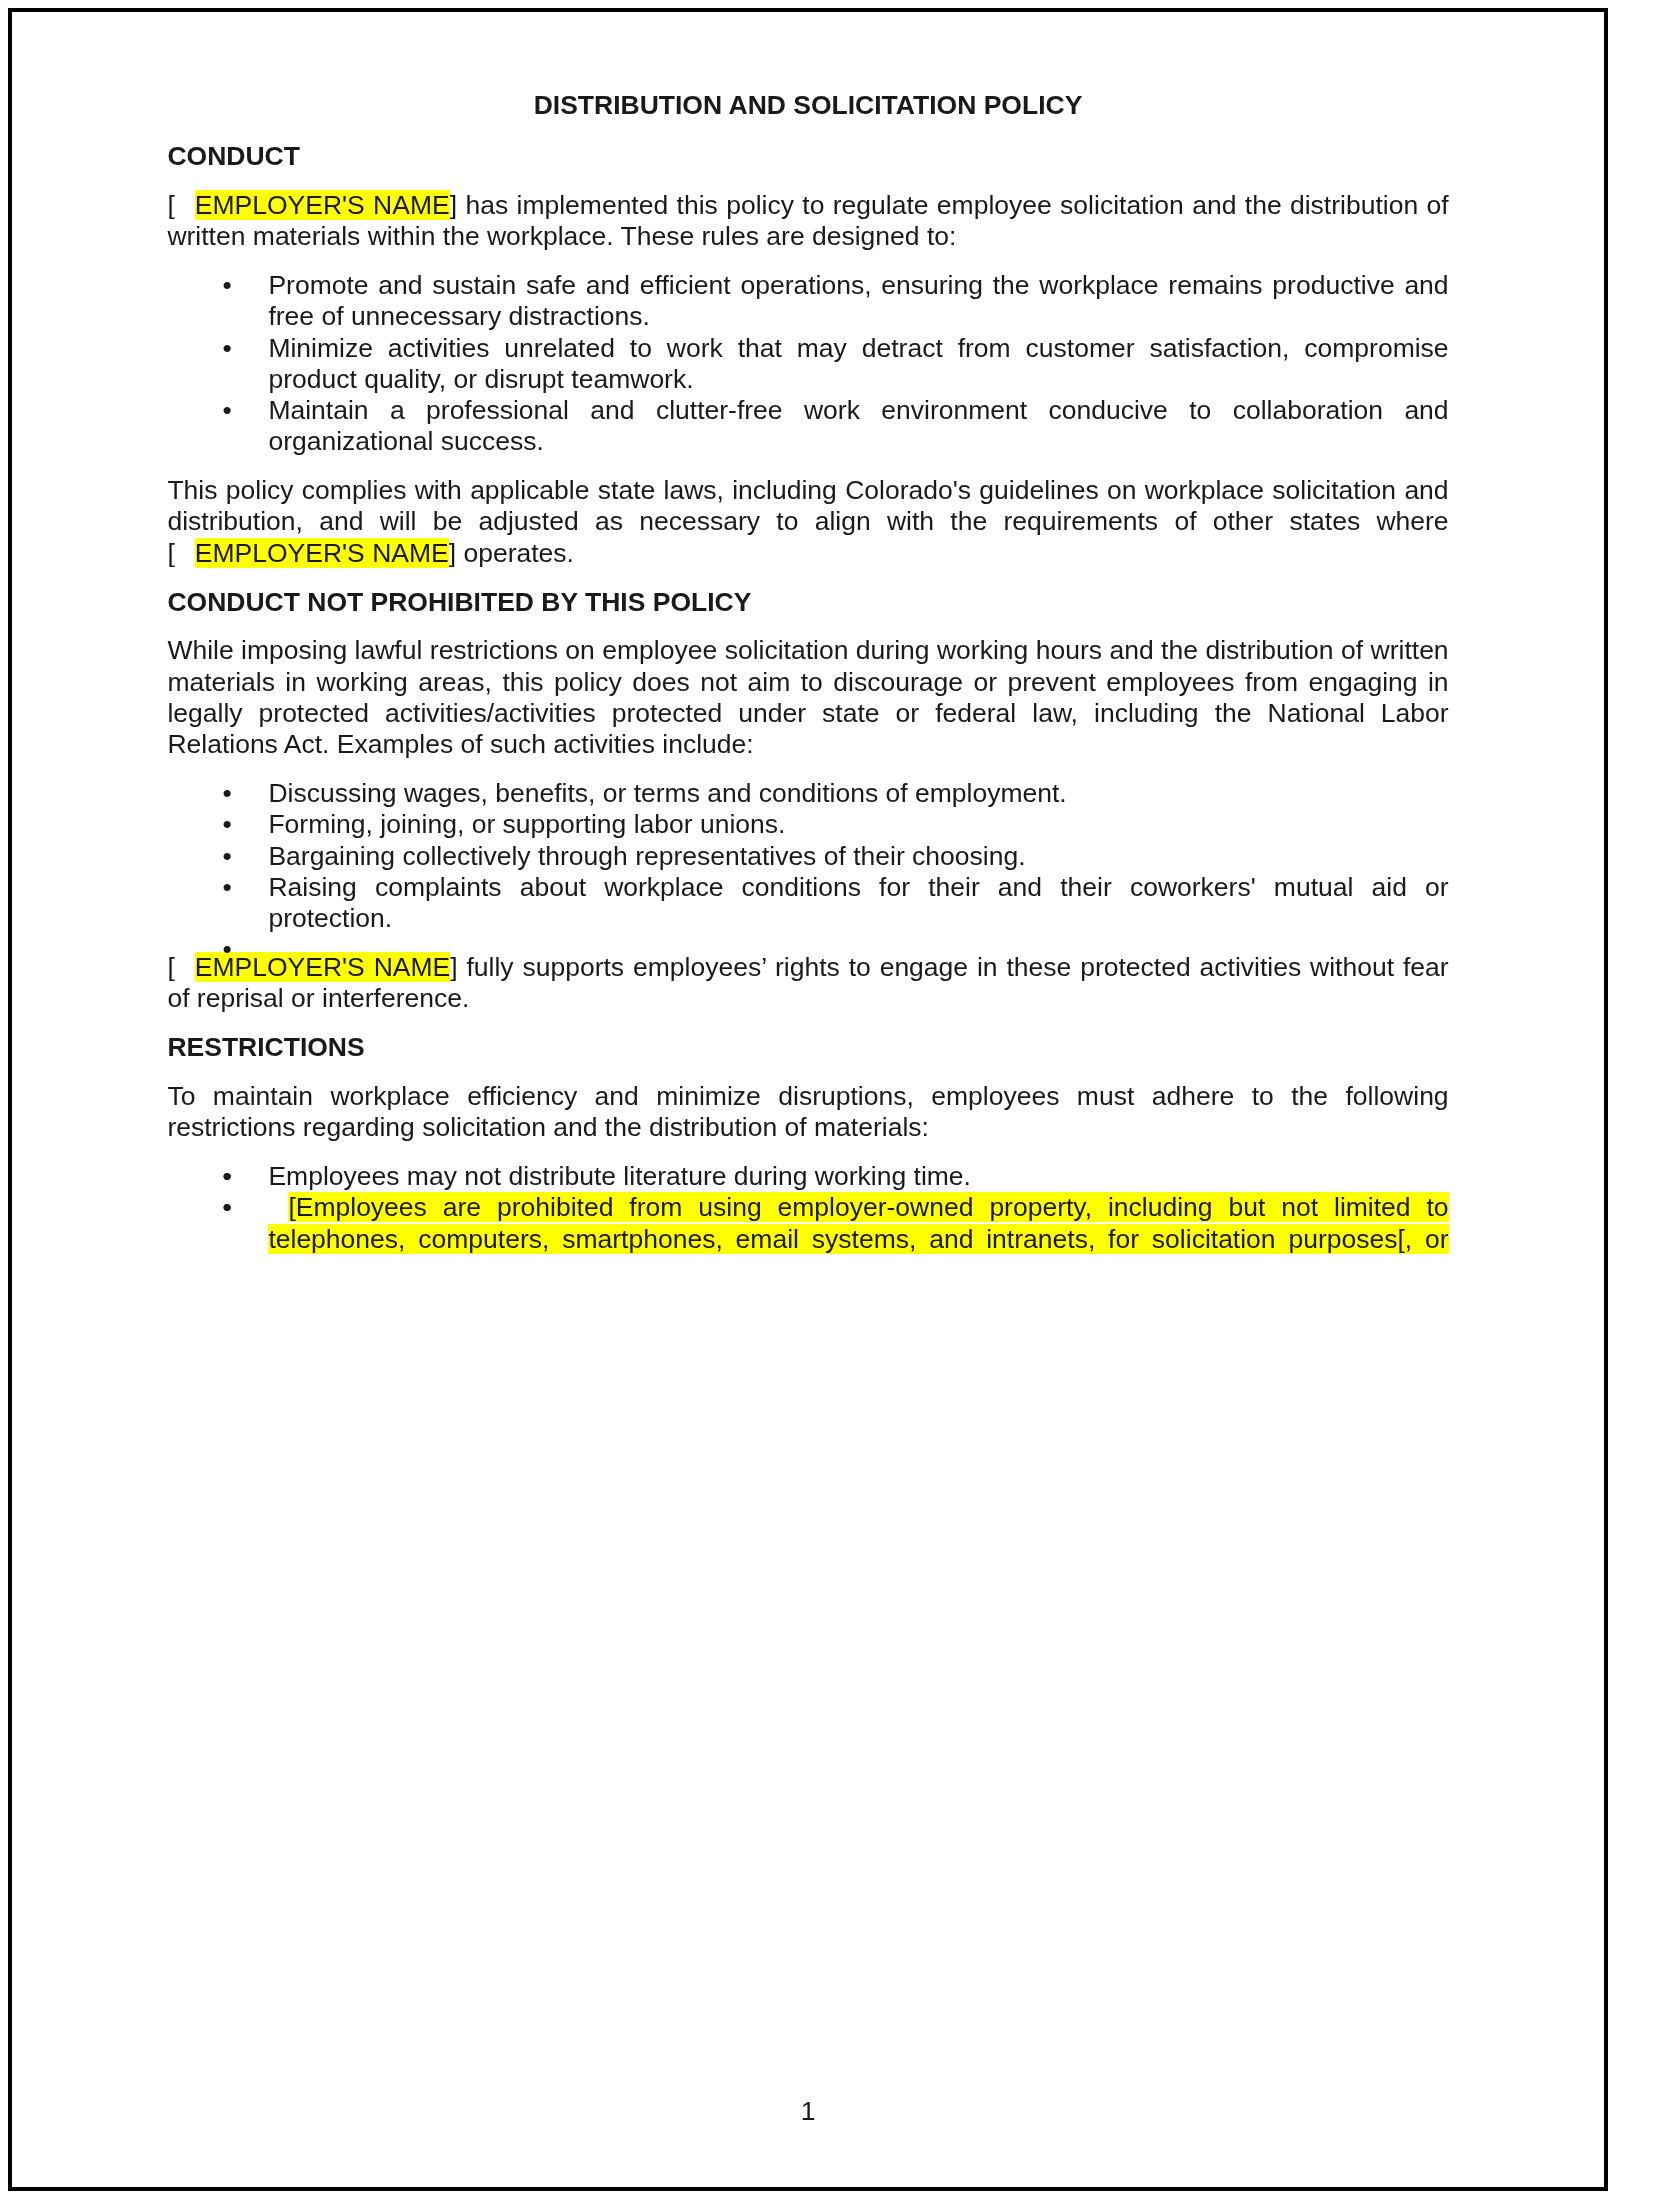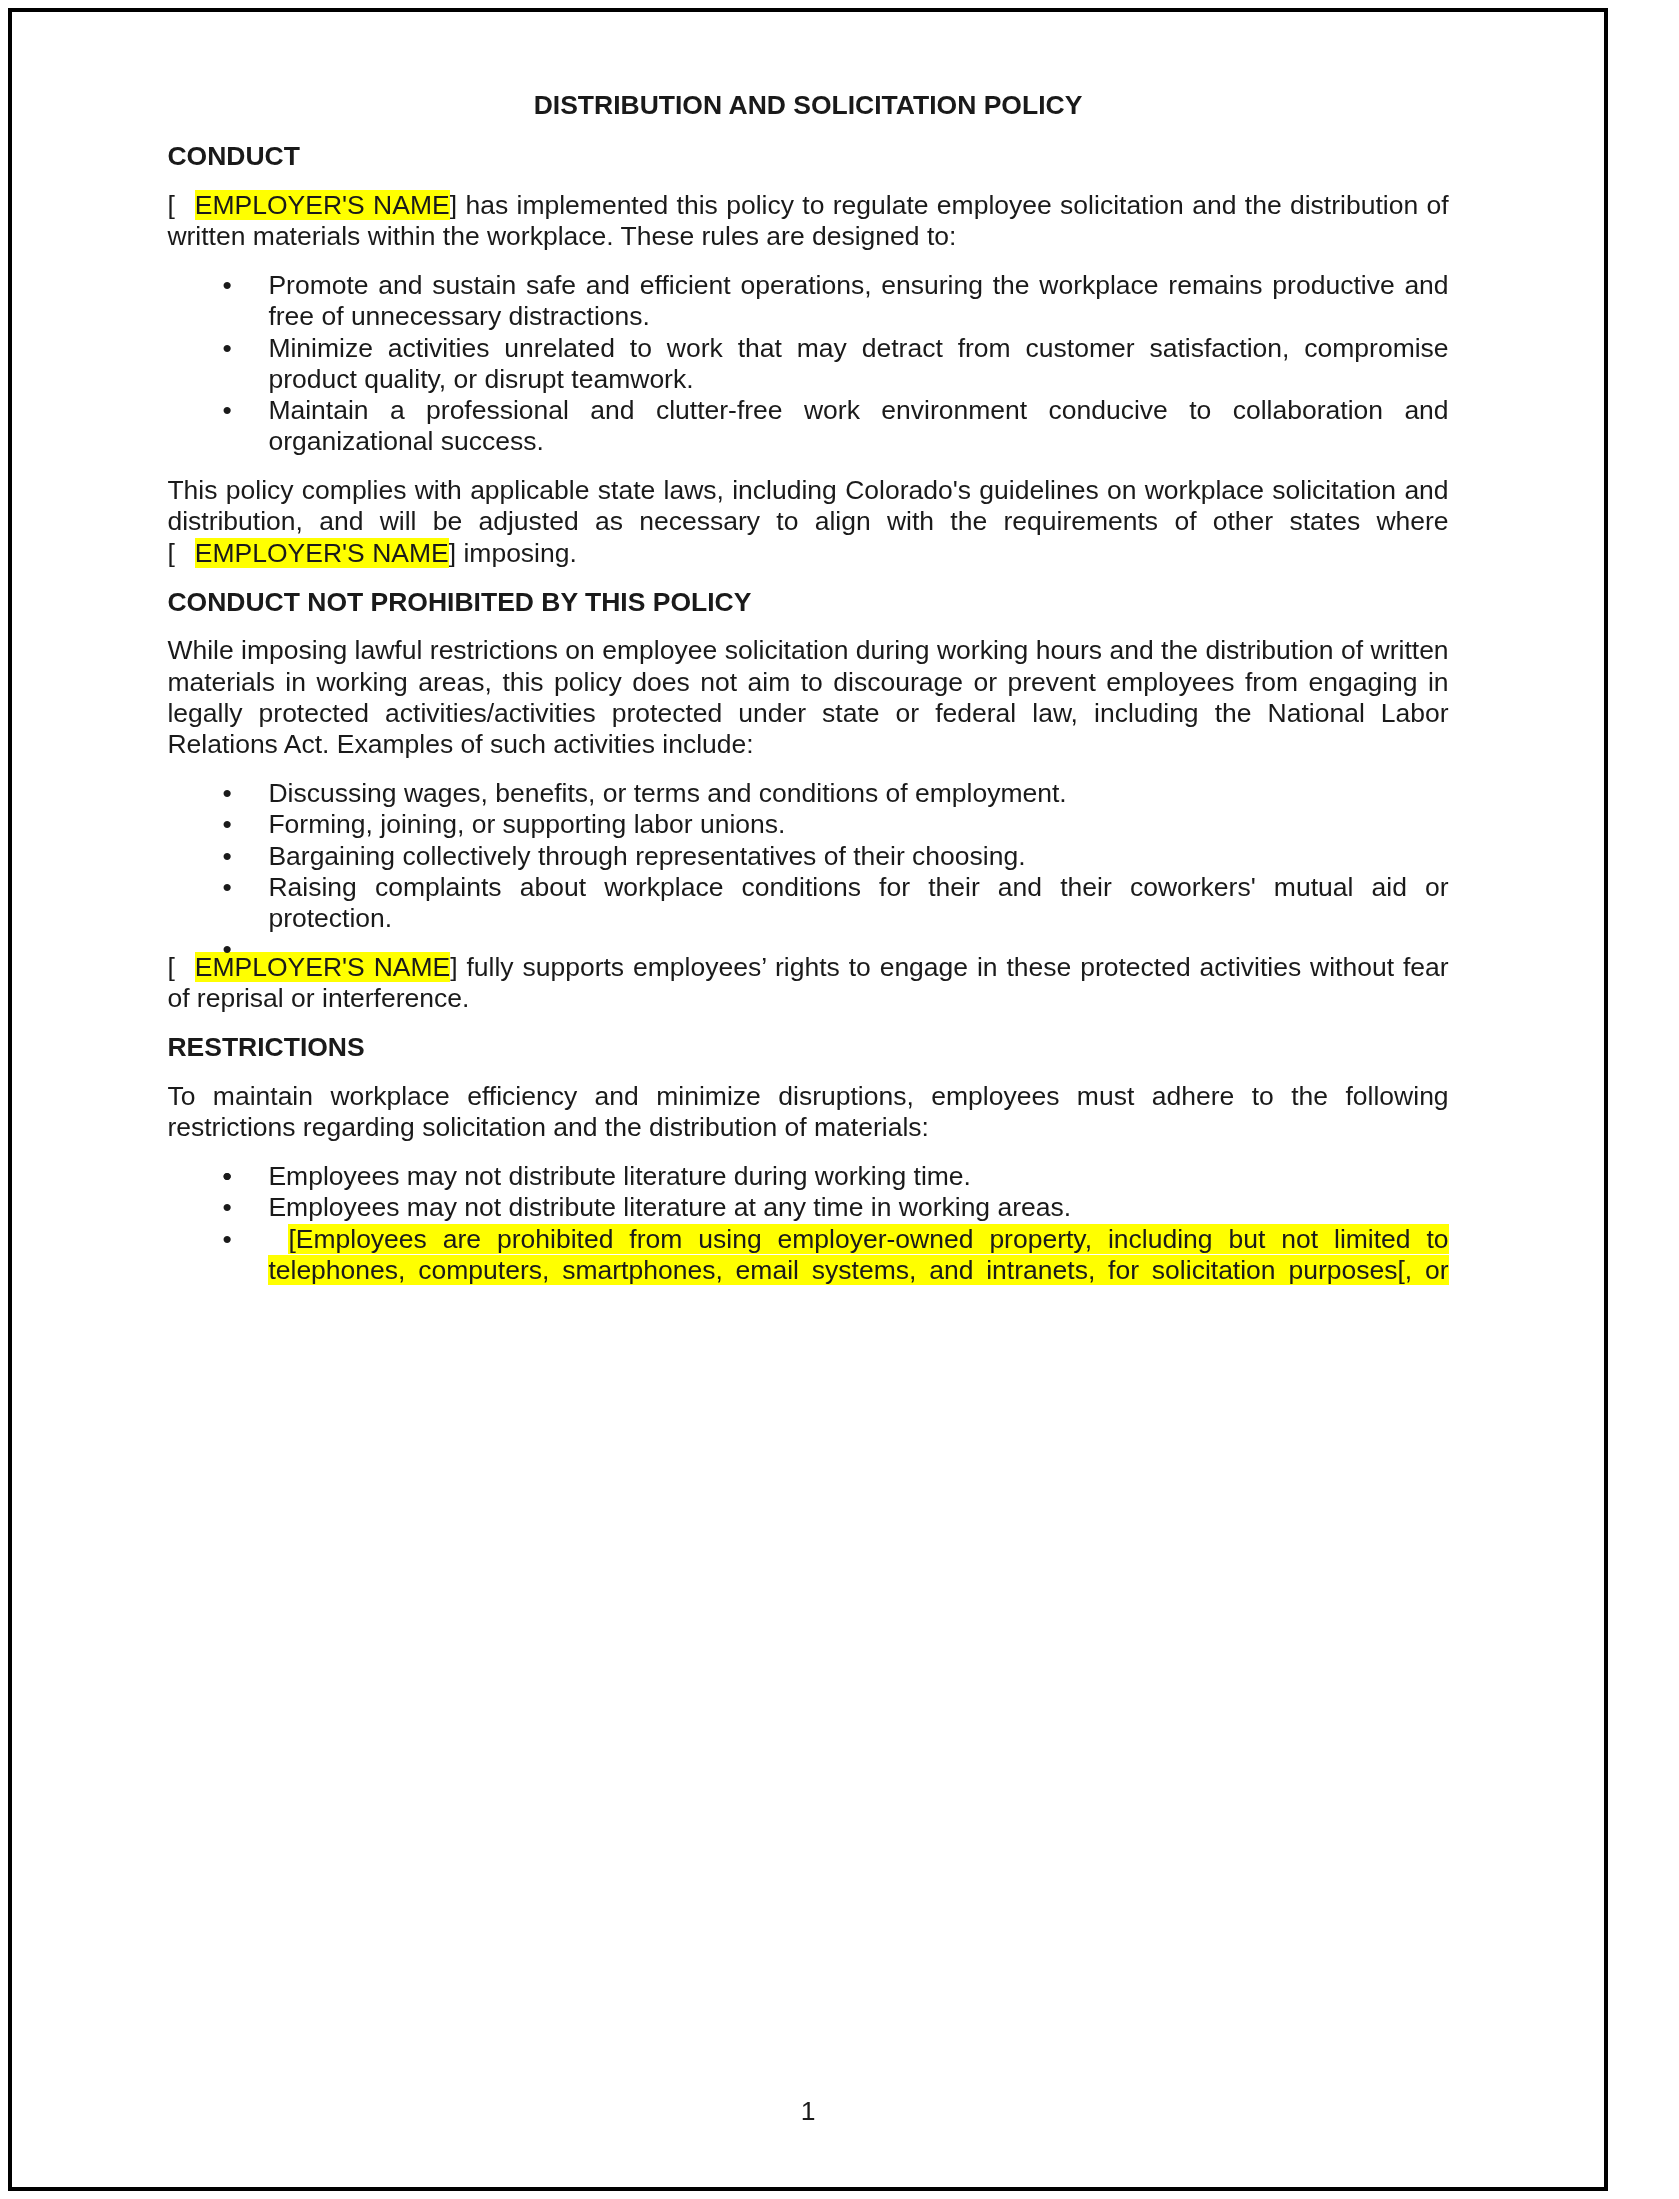--- a/index.html
+++ b/index.html
@@ -98,21 +98,21 @@
       <h2 class="heading">CONDUCT</h2>
 
       <p class="para"><span>[</span><span class="hl">EMPLOYER'S NAME</span><span>] has implemented this policy to regulate employee solicitation and the distribution of written materials within the workplace. These rules are designed to:</span></p>
 
       <ul class="bullets">
         <li class="bullet-item"><span class="marker">•</span><span>Promote and sustain safe and efficient operations, ensuring the workplace remains productive and free of unnecessary distractions.</span></li>
         <li class="bullet-item"><span class="marker">•</span><span>Minimize activities unrelated to work that may detract from customer satisfaction, compromise product quality, or disrupt teamwork.</span></li>
         <li class="bullet-item"><span class="marker">•</span><span>Maintain a professional and clutter-free work environment conducive to collaboration and organizational success.</span></li>
       </ul>
 
-      <p class="para"><span>This policy complies with applicable state laws, including Colorado's guidelines on workplace solicitation and distribution, and will be adjusted as necessary to align with the requirements of other states where [</span><span class="hl">EMPLOYER'S NAME</span><span>] imposing.</span></p>
+      <p class="para"><span>This policy complies with applicable state laws, including Colorado's guidelines on workplace solicitation and distribution, and will be adjusted as necessary to align with the requirements of other states where [</span><span class="hl">EMPLOYER'S NAME</span><span>] operates.</span></p>
     </section>
 
     <section>
       <h2 class="heading">CONDUCT NOT PROHIBITED BY THIS POLICY</h2>
 
       <p class="para">While imposing lawful restrictions on employee solicitation during working hours and the distribution of written materials in working areas, this policy does not aim to discourage or prevent employees from engaging in legally protected activities/activities protected under state or federal law, including the National Labor Relations Act. Examples of such activities include:</p>
 
       <ul class="bullets">
         <li class="bullet-item"><span class="marker">•</span><span>Discussing wages, benefits, or terms and conditions of employment.</span></li>
         <li class="bullet-item"><span class="marker">•</span><span>Forming, joining, or supporting labor unions.</span></li>
@@ -125,21 +125,21 @@
     </section>
 
     <section>
       <h2 class="heading">RESTRICTIONS</h2>
 
       <p class="para">To maintain workplace efficiency and minimize disruptions, employees must adhere to the following restrictions regarding solicitation and the distribution of materials:</p>
 
       <ul class="bullets">
         <li class="bullet-item"><span class="marker">•</span></li>
         <li class="bullet-item"><span class="marker">•</span><span>Employees may not distribute literature during working time.</span></li>
-        <li class="bullet-item"><span class="marker">•</span><span>Employees may not distribute literature at any time in working areas.</span></li>
+        <li class="bullet-item"><span class="marker">•</span></li>
         <li class="bullet-item justify-last"><span class="marker">•</span><span class="hl">[Employees are prohibited from using employer-owned property, including but not limited to telephones, computers, smartphones, email systems, and intranets, for solicitation purposes[, or</span></li>
       </ul>
     </section>
 
   </div>
 
   <div class="page-number">1</div>
 </div>
 
 

